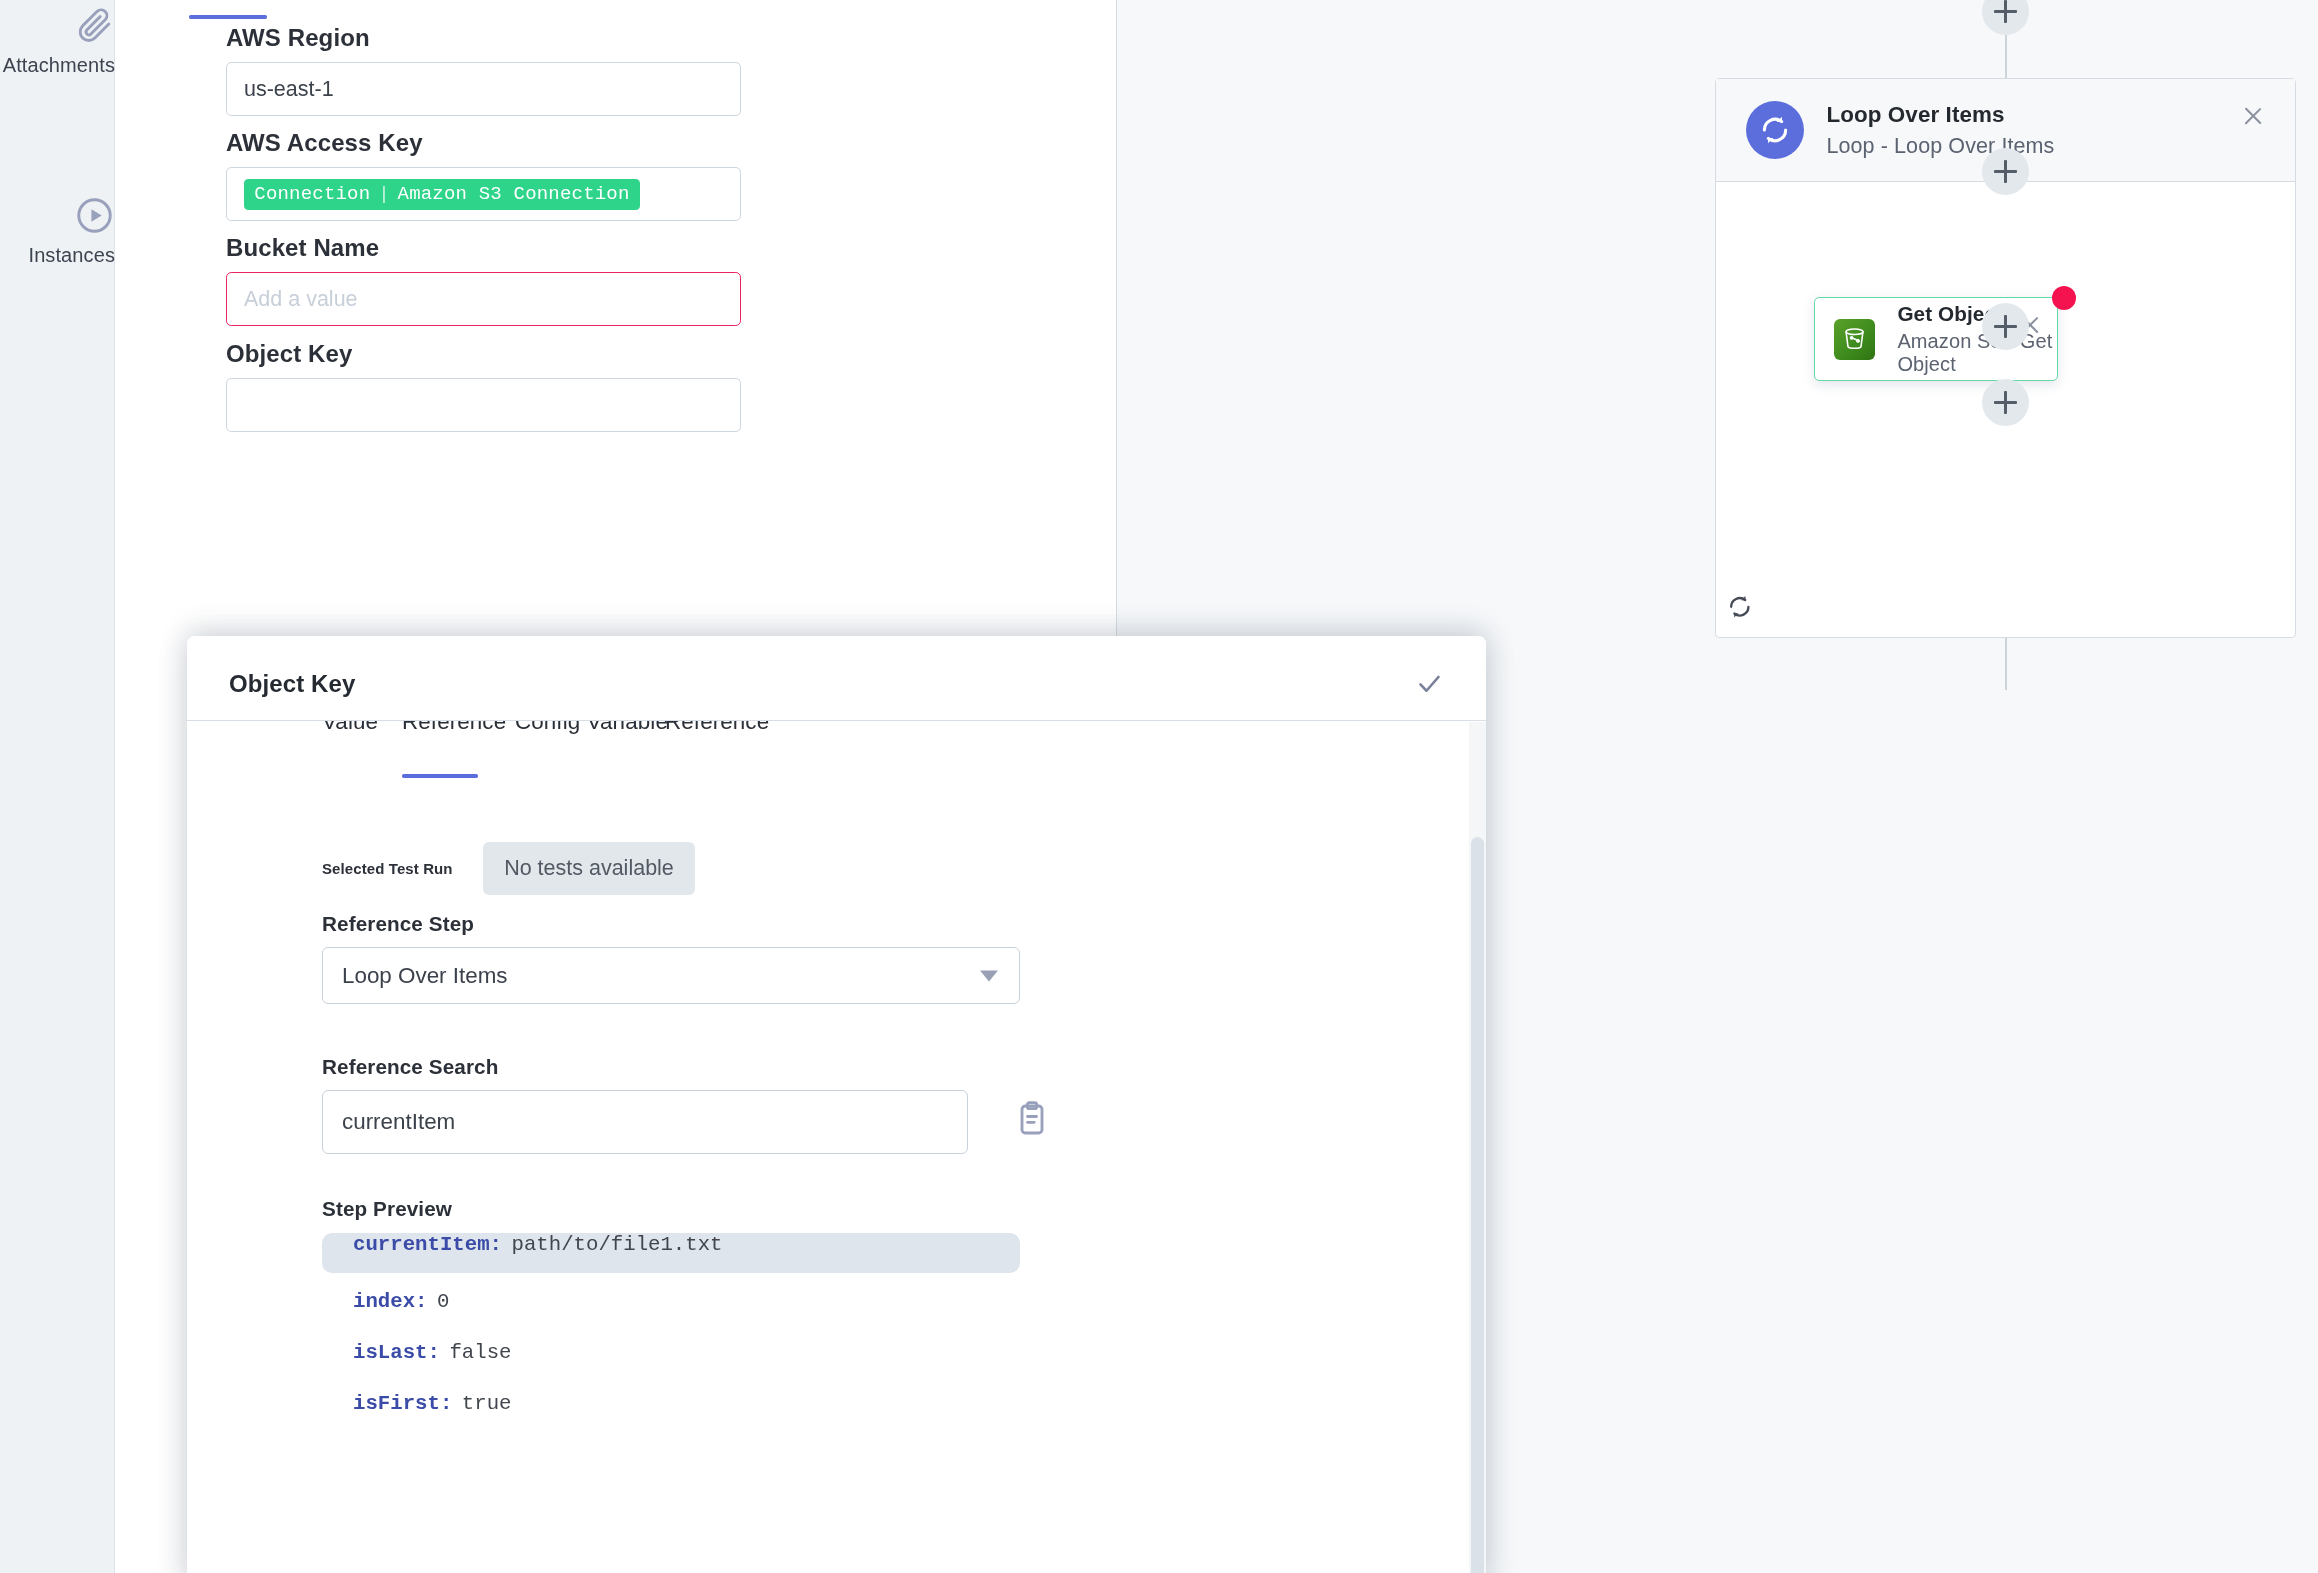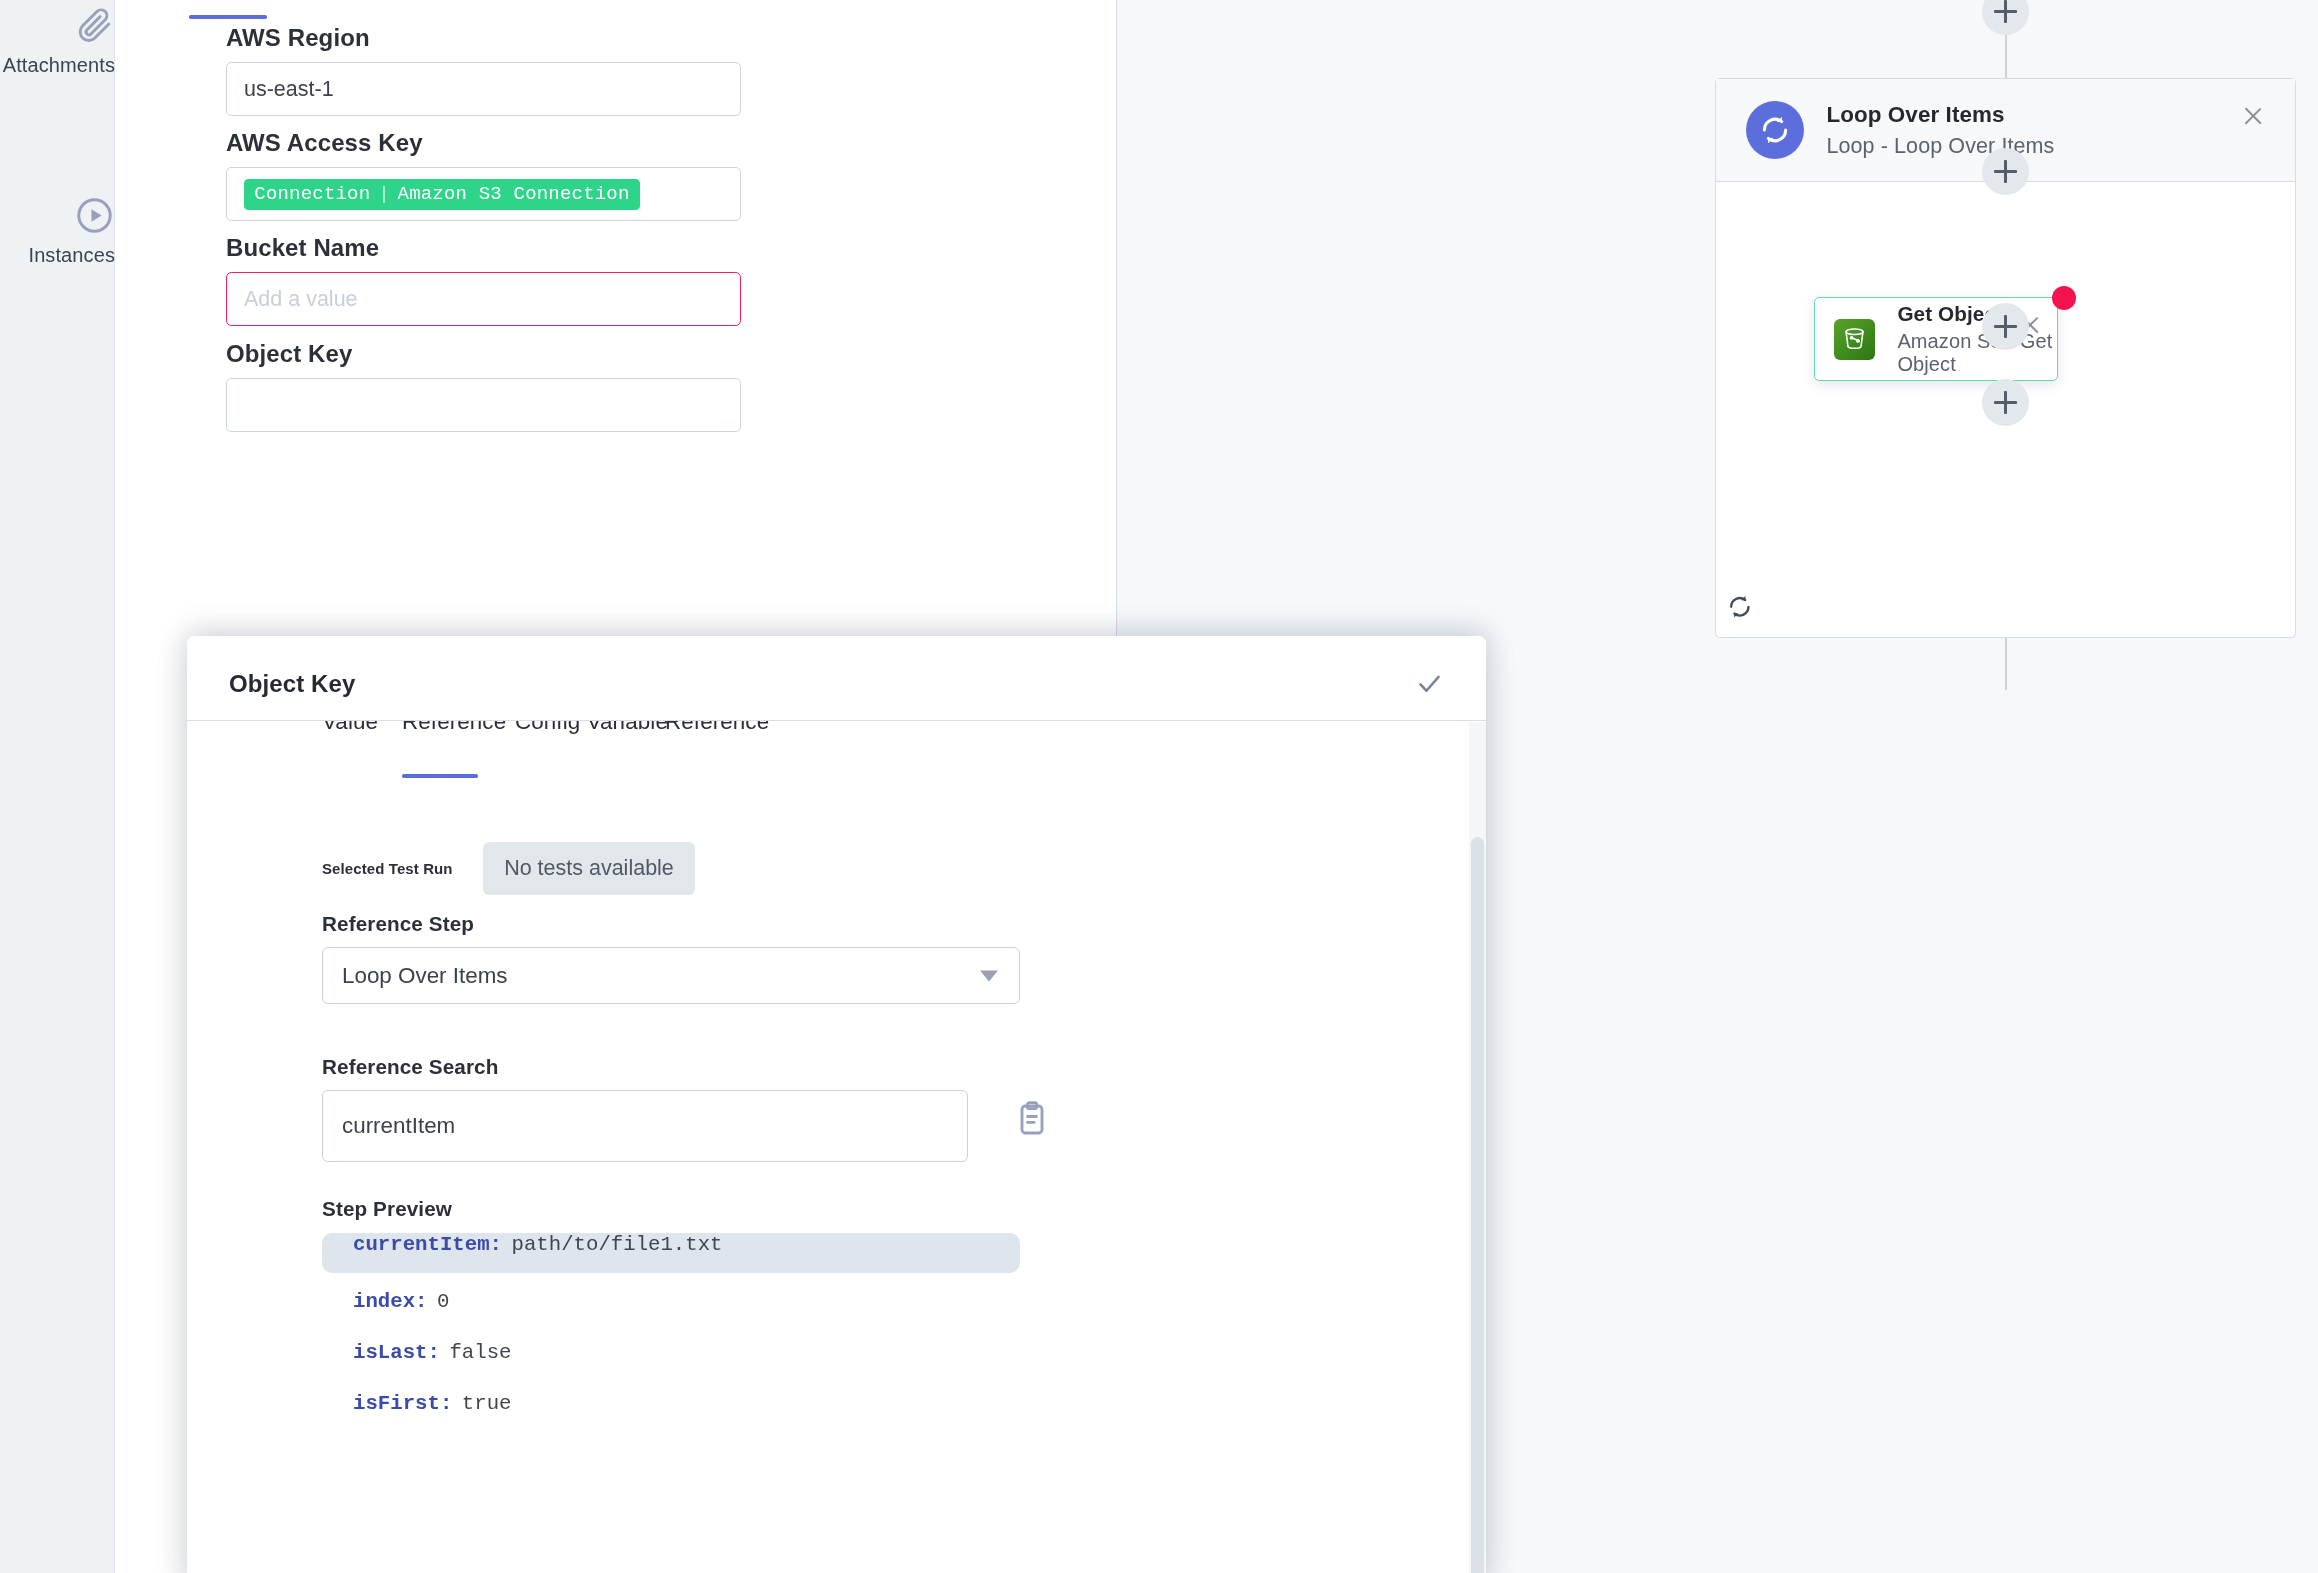--- a/index.html
+++ b/index.html
@@ -207,21 +207,21 @@
     display: flex; align-items: center; padding: 0 19px;
     font-size: 22.4px; color: #3c424c; position: relative; cursor: pointer;
   }
   .caret {
     position: absolute; right: 20.7px; top: 50%; transform: translateY(-50%);
     width: 0; height: 0;
     border-left: 9.5px solid transparent; border-right: 9.5px solid transparent;
     border-top: 11.2px solid #99a0b4;
   }
   .search-box {
-    width: 646px; height: 72px;
+    width: 646px; height: 64px;
     border: 0.9px solid #c9d2dc; border-radius: 6px; background: #fff;
     display: flex; align-items: center; padding: 0 19px;
     font-size: 22.4px; color: #3c424c;
   }
   .clip-btn {
     position: absolute; left: 690px; top: 8.6px;
     width: 40px; height: 40px; cursor: pointer;
   }
 
   #mf-refstep  { top: 129px; }

